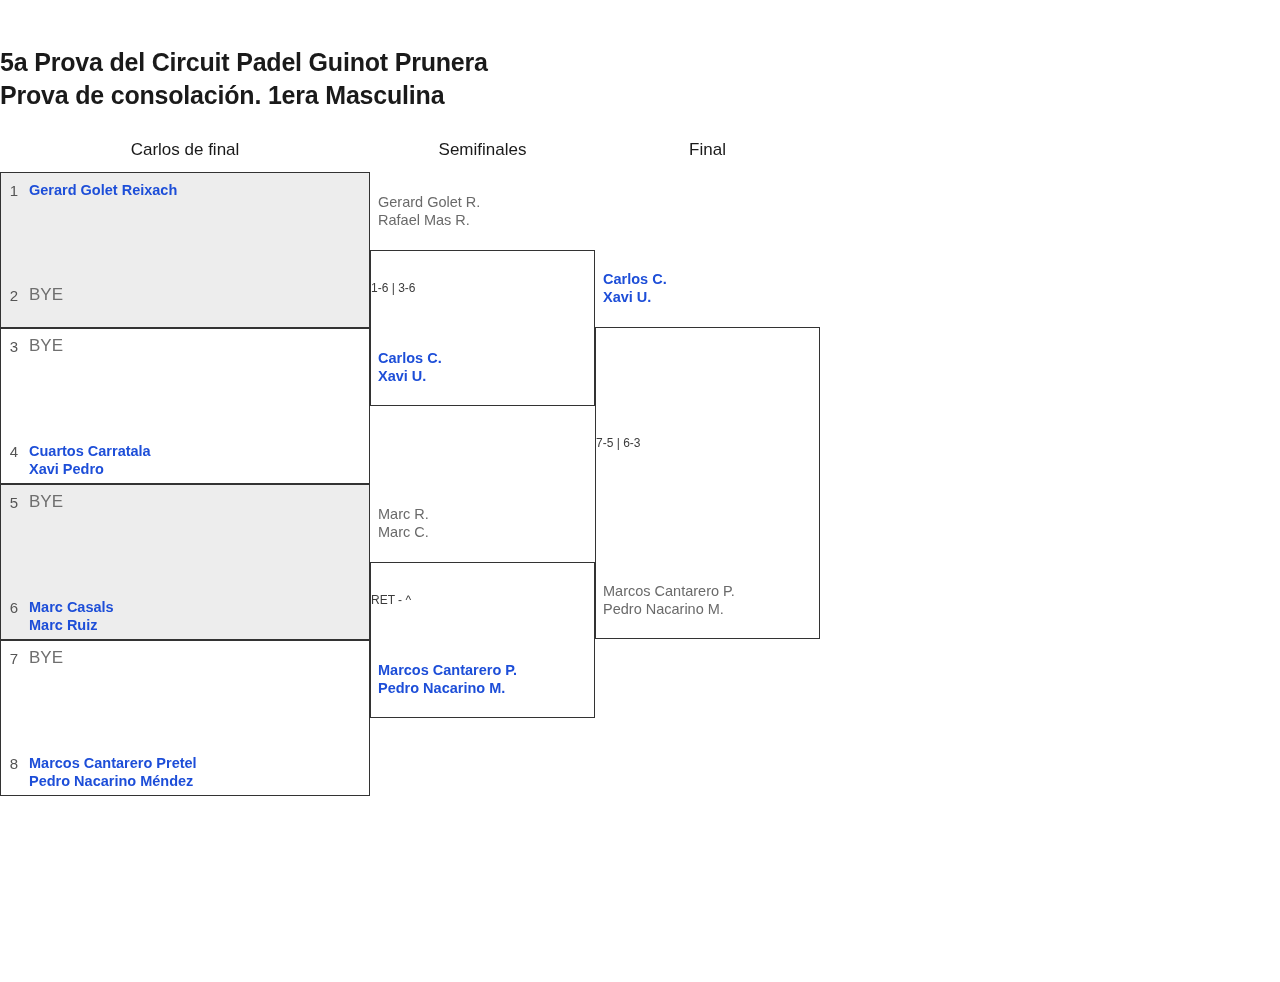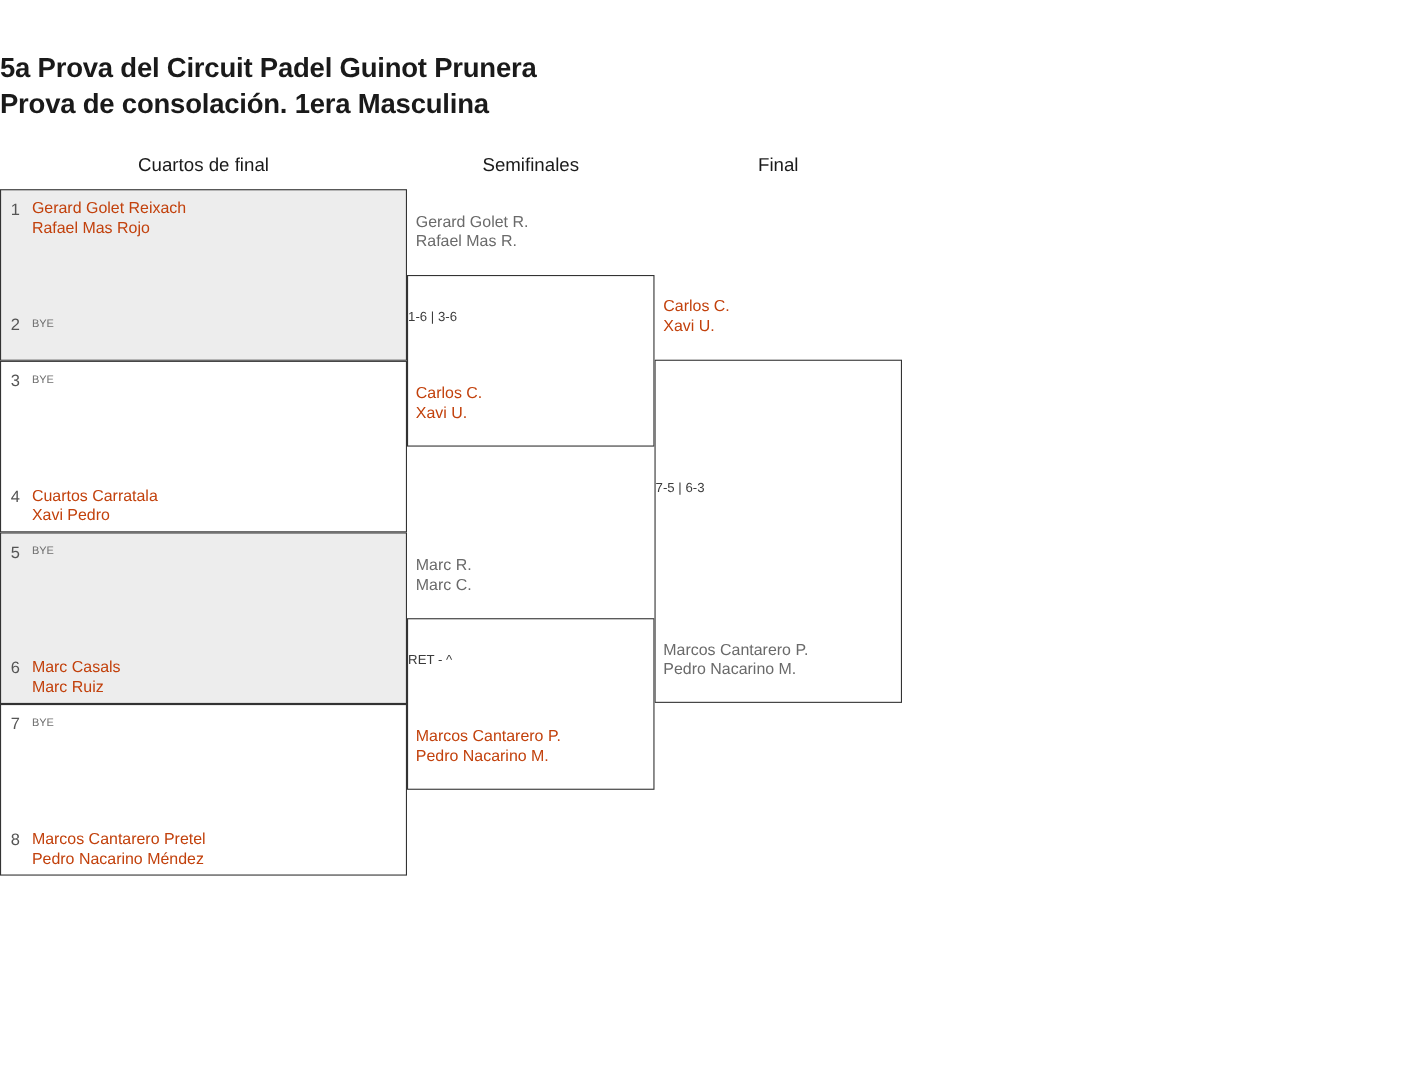--- a/index.html
+++ b/index.html
@@ -83,23 +83,23 @@
     padding-top: 1px;
   }
   .names {
     flex: 1 1 auto;
     font-size: 14.5px;
     line-height: 18px;
     white-space: nowrap;
   }
   .names .ln { display: block; }
 
-  .win   { color: #c2410c; font-weight: normal; }
+  .win   { color: #1d4ed8; font-weight: bold; }
   .lose  { color: #6a6a6a; font-weight: normal; }
-  .bye   { color: #6f6f6f; font-weight: normal; font-size: 10px; }
+  .bye   { color: #6f6f6f; font-weight: normal; font-size: 17px; }
 
   .score {
     position: absolute;
     width: 100%;
     text-align: left;
     font-size: 12px;
     color: #3b3b3b;
     white-space: nowrap;
   }
 
@@ -145,32 +145,31 @@
     <svg width="228" height="66" viewBox="0 0 228 66" xmlns="http://www.w3.org/2000/svg">
       <circle cx="20" cy="16" r="9" fill="#00a0df"></circle>
       <circle cx="47" cy="14" r="17" fill="#76bc21"></circle>
       <circle cx="25" cy="36" r="12" fill="#e8690b"></circle>
       <circle cx="16" cy="53" r="14" fill="#00a0df"></circle>
       <circle cx="50" cy="46" r="9" fill="#76bc21"></circle>
       <text x="73" y="52" font-family="'Liberation Sans', sans-serif" font-size="54" font-weight="bold" fill="#76bc21">xporty</text>
     </svg>
   </div>
 
-  <div class="col-head col-head-qf">Cuartos de final</div>
+  <div class="col-head col-head-qf">Carlos de final</div>
   <div class="col-head col-head-sf">Semifinales</div>
   <div class="col-head col-head-fin">Final</div>
 
   <div class="bracket">
 
     <div class="match qf qf1 shaded">
       <div class="slot slot-top">
         <span class="seed">1</span>
         <span class="names stack win">
           <span class="ln">Gerard Golet Reixach</span>
-          <span class="ln">Rafael Mas Rojo</span>
         </span>
       </div>
       <div class="slot slot-bottom">
         <span class="seed">2</span>
         <span class="names stack bye">
           <span class="ln">BYE</span>
         </span>
       </div>
     </div>
 

